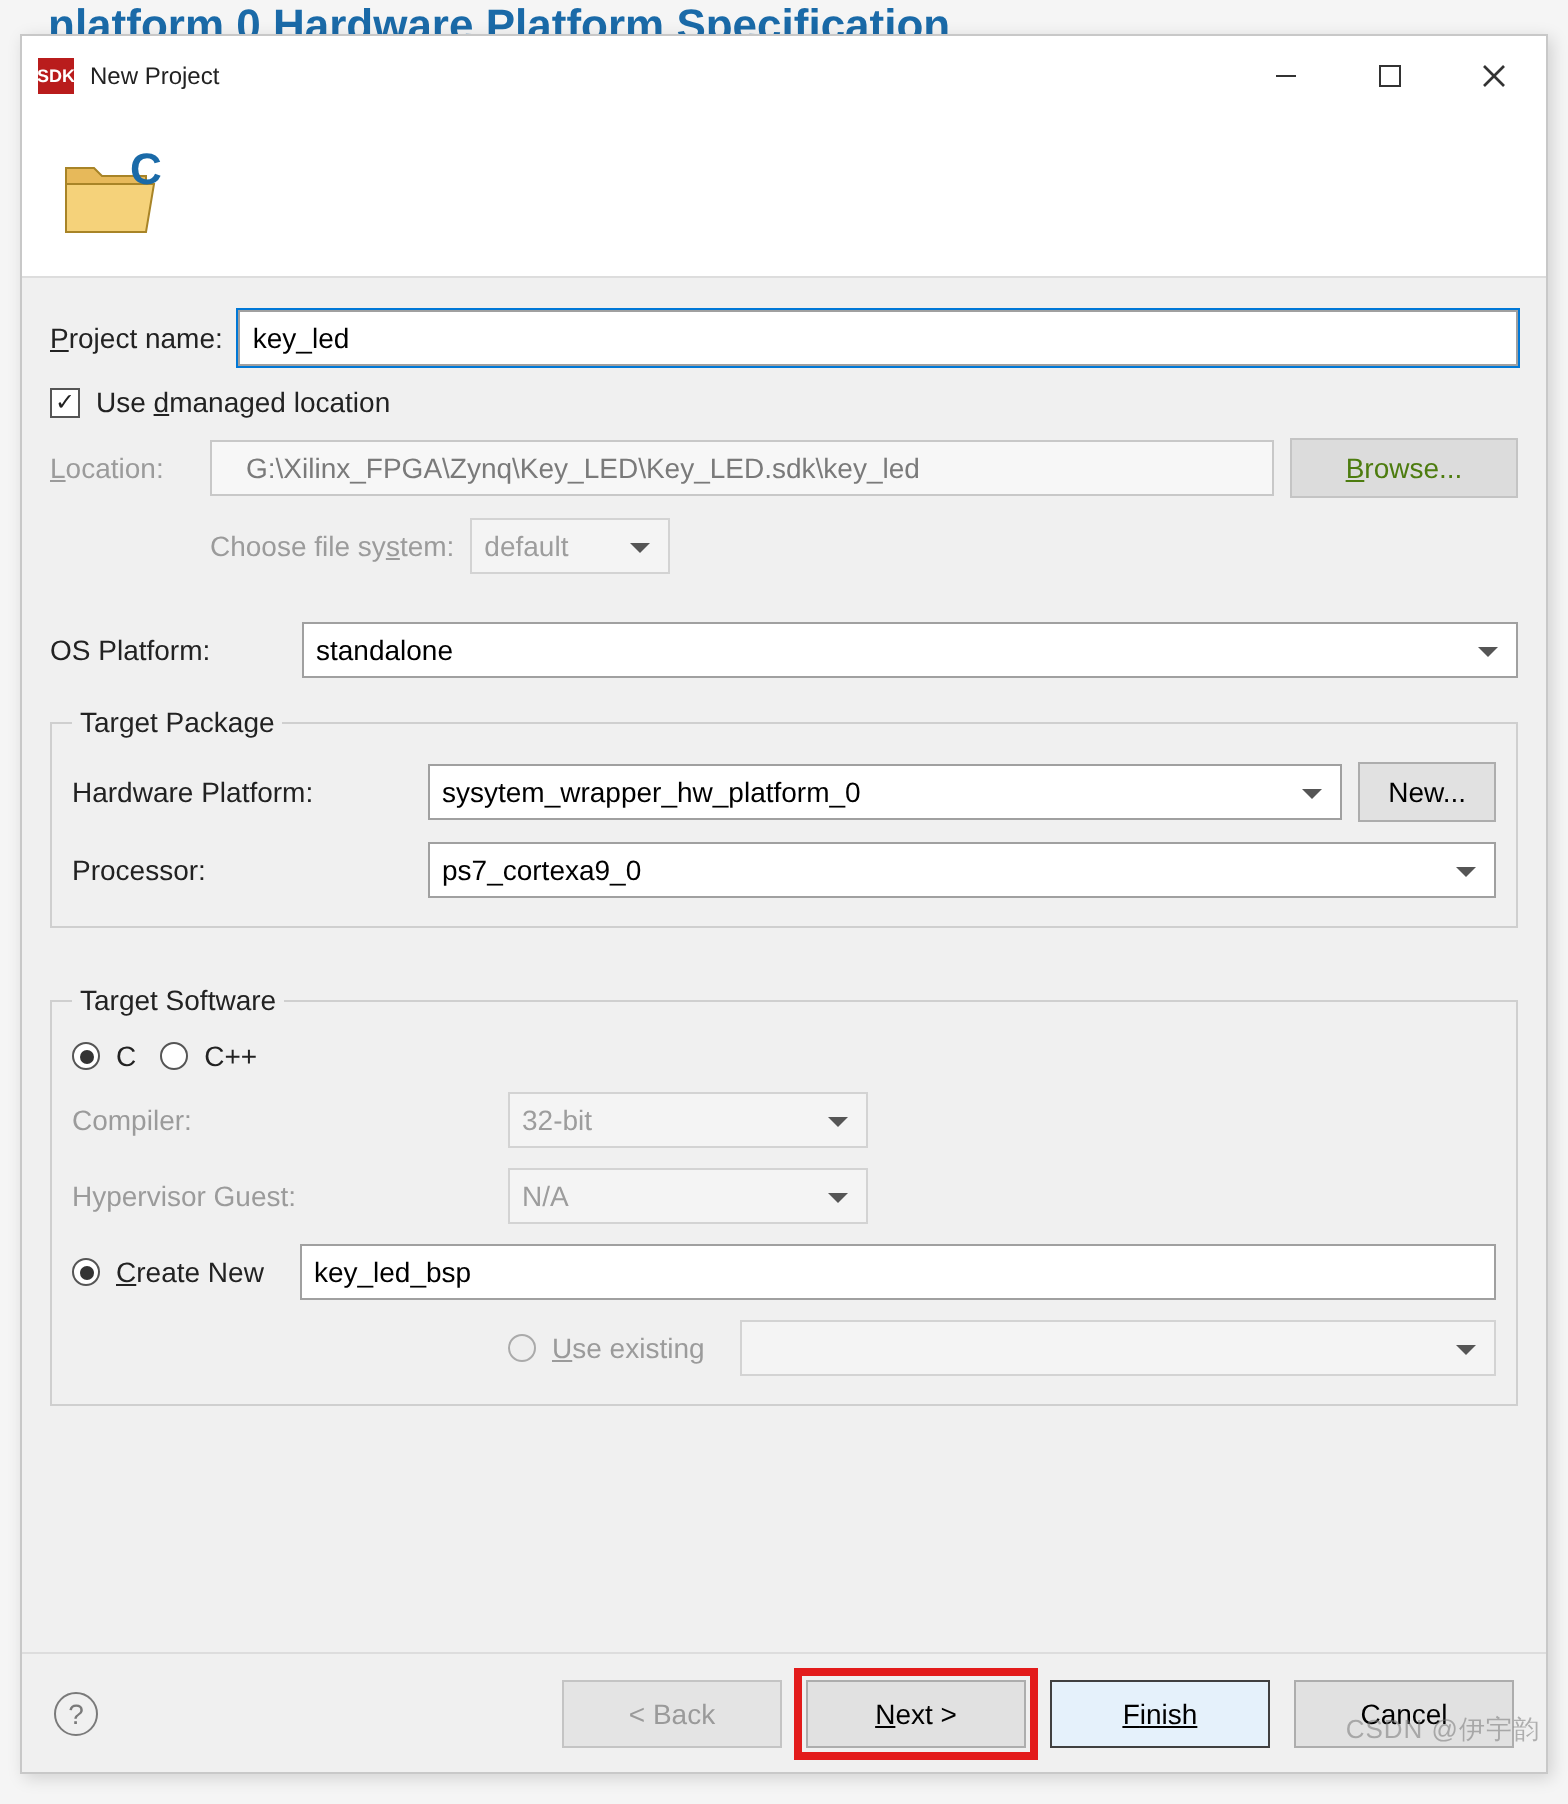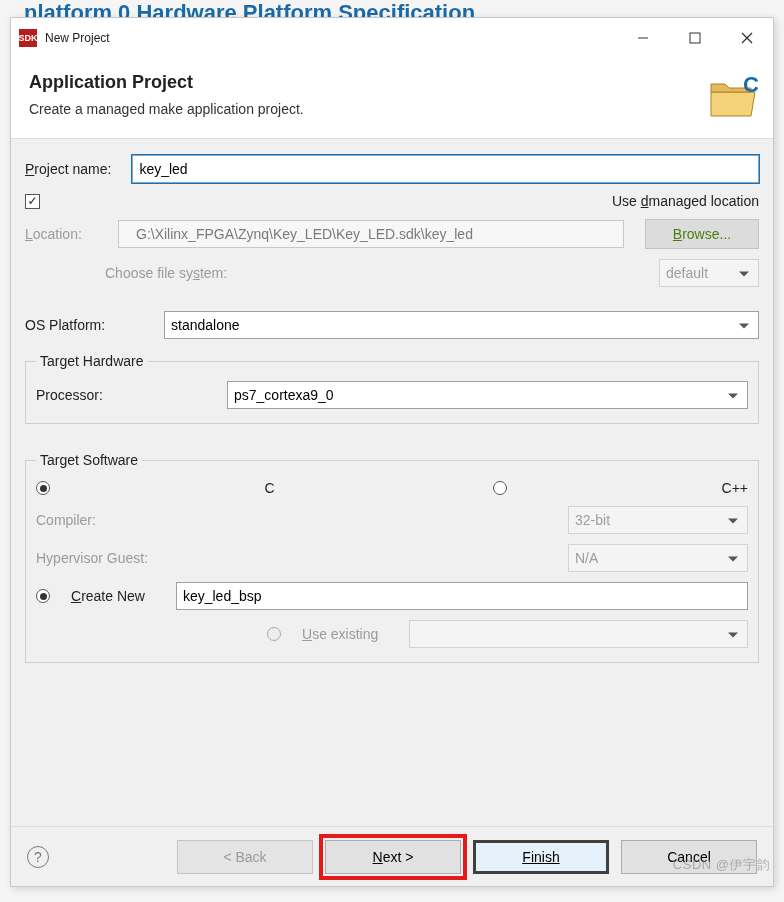--- a/index.html
+++ b/index.html
@@ -90,22 +90,21 @@
     flex: 1;
     background: #f0f0f0;
     padding: 16px 14px 0 14px;
     display: flex;
     flex-direction: column;
     gap: 10px;
   }
   .row {
     display: flex;
     align-items: center;
-    gap: 21px;
-    justify-content: space-between;
+    gap: 8px;
   }
   .label { font-size: 14px; }
   .underline { text-decoration: underline; }
   input[type=text].textfield, select.combofield {
     height: 28px;
     padding: 2px 6px;
     font-size: 14px;
     border: 1px solid #a0a0a0;
     background: #fff;
   }
@@ -190,28 +189,28 @@
     width: 22px; height: 22px;
     border: 1.5px solid #7a7a7a;
     border-radius: 50%;
     color: #7a7a7a;
     display: inline-flex;
     align-items: center; justify-content: center;
     font-size: 14px;
     margin-right: auto;
   }
   .footer .fbtn {
-    width: 136px;
+    width: 110px;
     height: 34px;
     background: #e1e1e1;
     border: 1px solid #adadad;
     font-size: 14px;
   }
   .footer .fbtn.disabled { color: #9a9a9a; border-color: #c4c4c4; background: #e4e4e4; }
-  .footer .fbtn.primary { border: 3px solid #404040; background: #e5f1fb; text-decoration: underline; }
+  .footer .fbtn.primary { border: 1px solid #404040; background: #e5f1fb; text-decoration: underline; }
   .highlight-red {
     outline: 4px solid #e31b1b;
     outline-offset: 2px;
   }
   .watermark {
     position: absolute;
     right: 14px; bottom: 28px;
     font-size: 13px;
     color: rgba(120,120,120,0.55);
     letter-spacing: 0.5px;
@@ -240,24 +239,20 @@
     </button>
     <button class="winbtn">
       <svg width="14" height="14">
           <line x1="2" y1="2" x2="12" y2="12" stroke-width="1.3"></line>
           <line x1="12" y1="2" x2="2" y2="12" stroke-width="1.3"></line>
         </svg>
     </button>
   </div>
 
   <div class="header">
-    <div class="texts">
-      <h1>Application Project</h1>
-      <p>Create a managed make application project.</p>
-    </div>
     <div class="icon">
       <svg width="52" height="52" viewBox="0 0 52 52">
         <path d="M4 20 L4 44 L44 44 L48 20 Z" fill="#f5d27a" stroke="#a88427"></path>
         <path d="M4 20 L4 12 L18 12 L22 16 L44 16 L44 20 Z" fill="#e7b95a" stroke="#a88427"></path>
         <text x="36" y="20" font-size="22" font-weight="bold" fill="#1a6aa8">C</text>
       </svg>
     </div>
   </div>
 
   <div class="form">
@@ -300,21 +295,30 @@
     <div class="row" style="margin-top:14px">
       <span class="label" style="width:118px">OS Platform:</span>
       <div class="combo-wrap">
         <select class="combofield">
           <option>standalone</option>
         </select>
       </div>
     </div>
 
     <fieldset class="group">
-      <legend>Target Hardware</legend>
+      <legend>Target Package</legend>
+      <div class="row" style="margin-bottom:10px">
+        <span class="label" style="width:170px">Hardware Platform:</span>
+        <div class="combo-wrap">
+          <select class="combofield">
+            <option>sysytem_wrapper_hw_platform_0</option>
+          </select>
+        </div>
+        <button class="btn">New...</button>
+      </div>
       <div class="row">
         <span class="label" style="width:170px">Processor:</span>
         <div class="combo-wrap">
           <select class="combofield">
             <option>ps7_cortexa9_0</option>
           </select>
         </div>
       </div>
     </fieldset>
 

